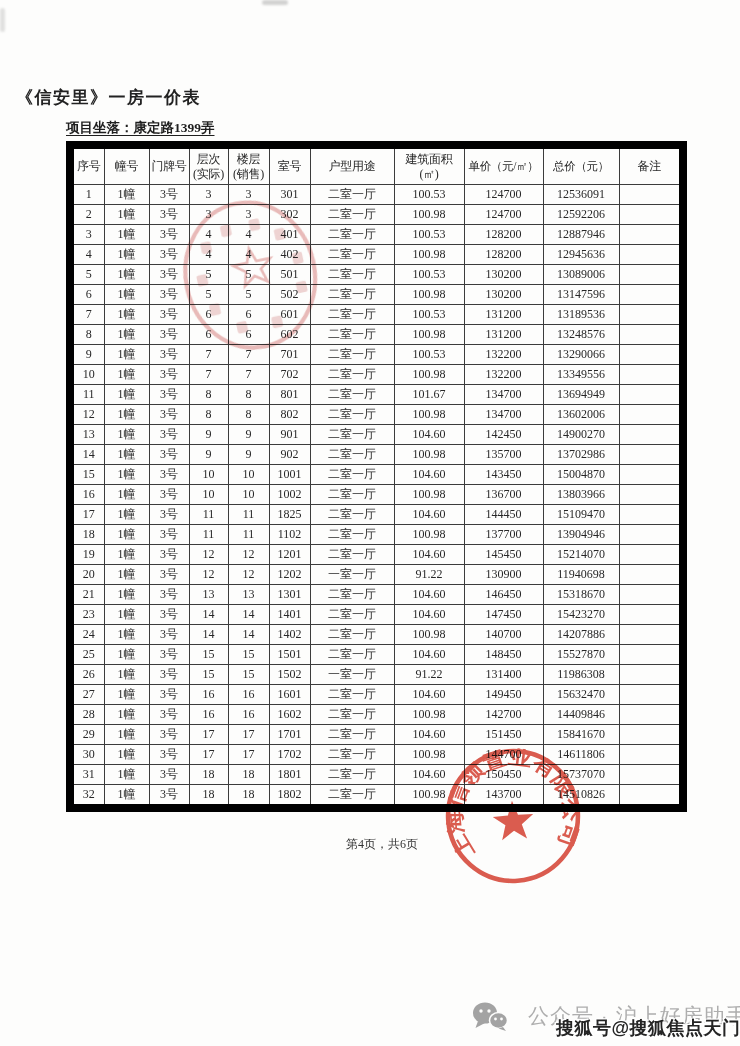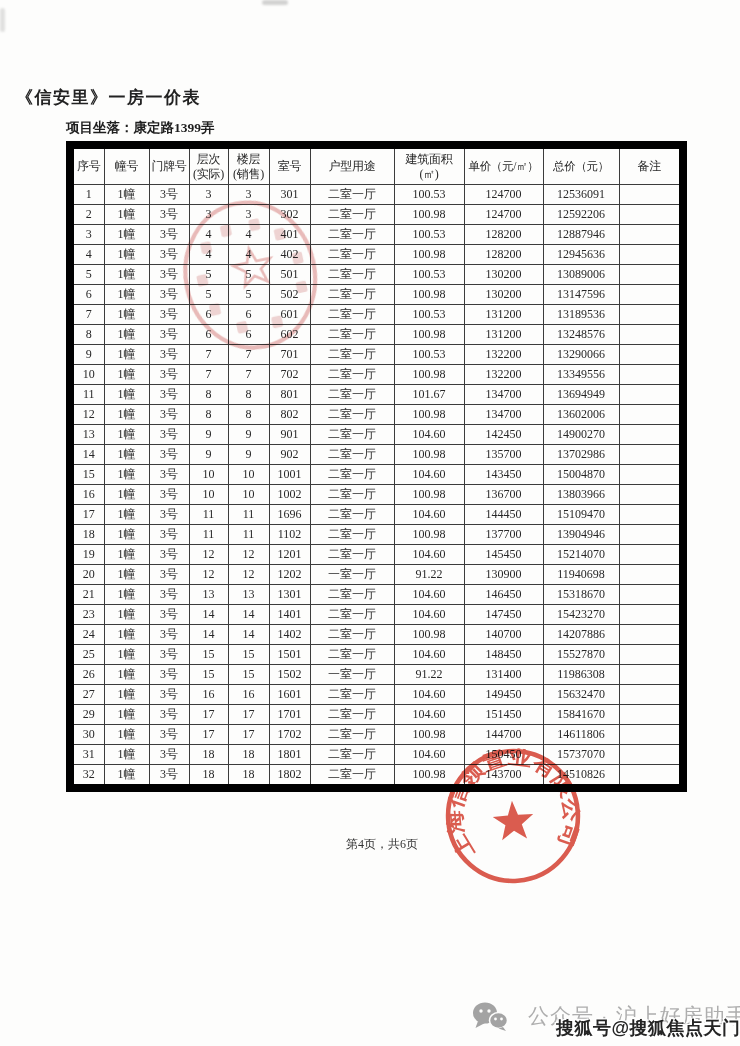--- a/index.html
+++ b/index.html
@@ -7,21 +7,21 @@
     width:740px; height:1046px; position:relative; overflow:hidden;
     background:#fdfdfc; color:#2a2a2a;
     font-family:"Liberation Serif","DejaVu Serif",serif;
   }
   .doc-title {
     position:absolute; top:86px; left:16px; width:600px; text-align:left;
     font-size:17px; font-weight:600; letter-spacing:1.5px; color:#222;
   }
   .location-line {
     position:absolute; top:119px; left:66px; font-size:13.5px; font-weight:600;
-    text-underline-offset:3px; color:#1e1e1e;
+    text-decoration:underline; text-underline-offset:3px; color:#1e1e1e;
   }
   .table-wrap { position:absolute; top:141px; left:66px; }
   table.price-table {
     border-collapse:collapse; table-layout:fixed; width:613px;
     border:8px solid #000000;
   }
   .price-table th, .price-table td {
     border:1px solid #3c3c3c; text-align:center; vertical-align:middle;
     padding:0; overflow:hidden; color:#272727;
   }
@@ -326,21 +326,21 @@
           <td>136700</td>
           <td>13803966</td>
           <td></td>
         </tr>
         <tr>
           <td>17</td>
           <td>1幢</td>
           <td>3号</td>
           <td>11</td>
           <td>11</td>
-          <td>1696</td>
+          <td>1825</td>
           <td>二室一厅</td>
           <td>104.60</td>
           <td>144450</td>
           <td>15109470</td>
           <td></td>
         </tr>
         <tr>
           <td>18</td>
           <td>1幢</td>
           <td>3号</td>
@@ -448,20 +448,33 @@
           <td>27</td>
           <td>1幢</td>
           <td>3号</td>
           <td>16</td>
           <td>16</td>
           <td>1601</td>
           <td>二室一厅</td>
           <td>104.60</td>
           <td>149450</td>
           <td>15632470</td>
+          <td></td>
+        </tr>
+        <tr>
+          <td>28</td>
+          <td>1幢</td>
+          <td>3号</td>
+          <td>16</td>
+          <td>16</td>
+          <td>1602</td>
+          <td>二室一厅</td>
+          <td>100.98</td>
+          <td>142700</td>
+          <td>14409846</td>
           <td></td>
         </tr>
         <tr>
           <td>29</td>
           <td>1幢</td>
           <td>3号</td>
           <td>17</td>
           <td>17</td>
           <td>1701</td>
           <td>二室一厅</td>

